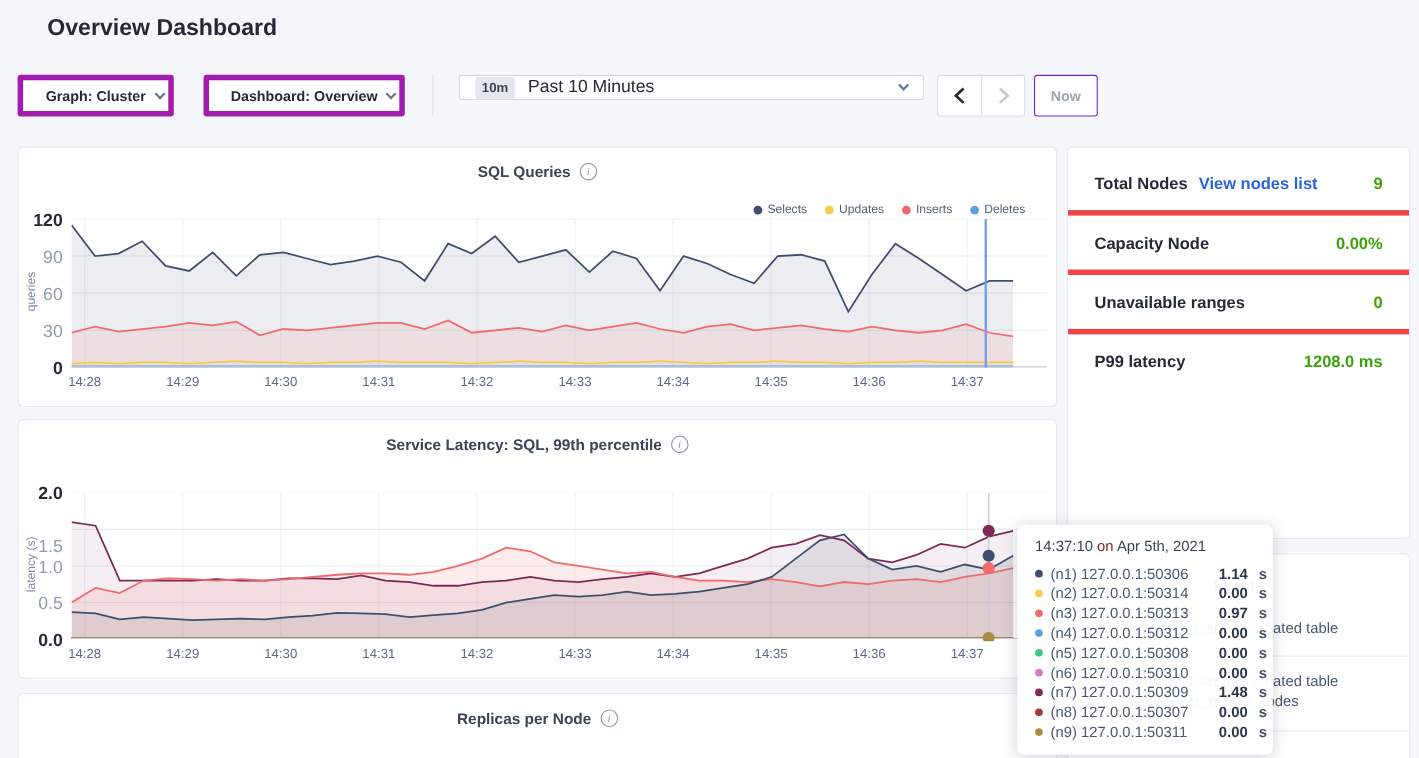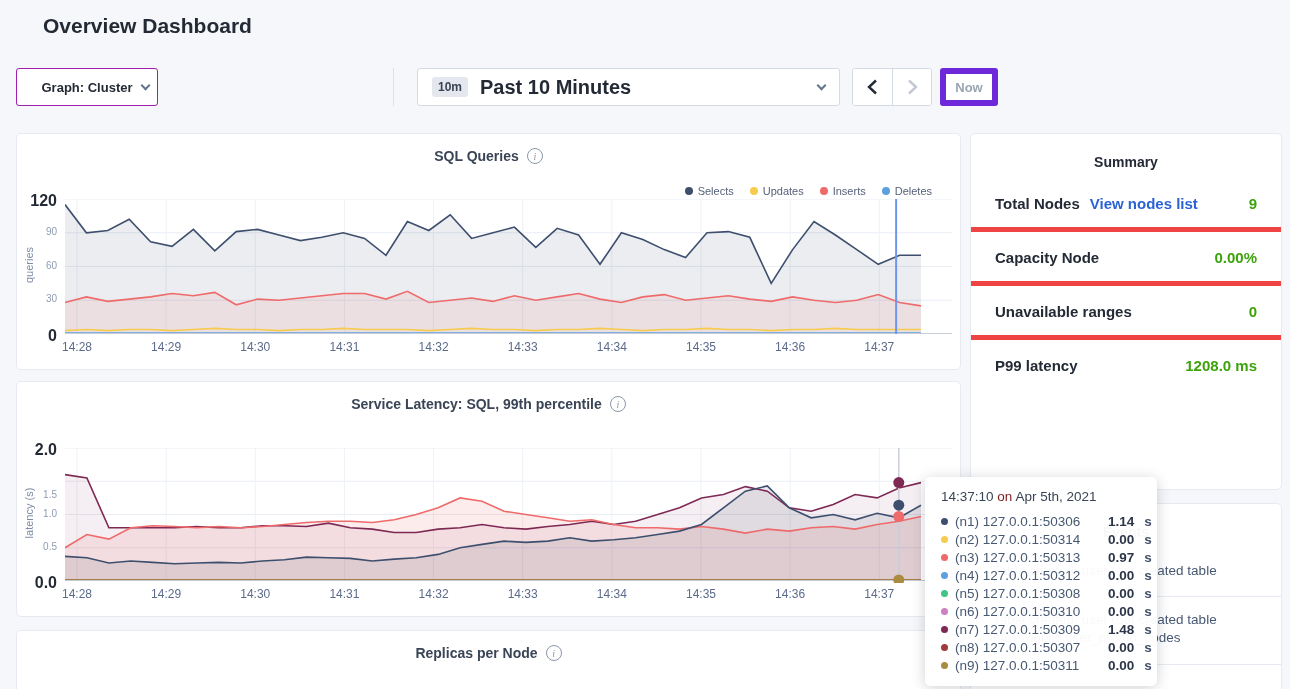--- a/index.html
+++ b/index.html
@@ -3,53 +3,53 @@
 <meta charset="utf-8">
 <style>
   * { margin:0; padding:0; box-sizing:border-box; }
   html,body { width:1290px; height:689px; overflow:hidden; }
   body { font-family:"Liberation Sans", sans-serif; background:#f6f7fa; color:#242a35; }
   .page { position:relative; width:1290px; height:689px; }
 
   .page-title { position:absolute; left:16px; top:14px; font-size:21px; font-weight:600; color:#242a35;margin-left:27px; }
 
   
-  .ctrl-btn { position:absolute; top:68px; height:38px; background:#fff; border:1px solid #a21caf; border-radius:3px;
+  .ctrl-btn { position:absolute; top:68px; height:38px; background:#fff; border:5px solid #a21caf; border-radius:3px;
               display:flex; align-items:center; justify-content:center; gap:9px; font-size:13px; font-weight:700; color:#242a35; cursor:pointer;padding-left:16px; }
   .chev { width:7px; height:7px; border-right:2px solid #64748f; border-bottom:2px solid #64748f; transform:rotate(45deg); margin-top:-4px; }
   .vdiv { position:absolute; left:393px; top:68px; width:1px; height:38px; background:#dde1e8; }
-  .timepicker { position:absolute; left:417px; top:68px; width:423px; height:38px; background:#fff; border:1px solid #d5dbe3; border-radius:3px;
+  .timepicker { position:absolute; left:417px; top:68px; width:423px; height:23px; background:#fff; border:1px solid #d5dbe3; border-radius:3px;
                 display:flex; align-items:center; padding:0 14px; gap:12px; cursor:pointer; }
   .time-badge { background:#e4e8ee; border-radius:3px; font-size:12px; font-weight:700; color:#394455; padding:3px 6px; }
-  .time-label { font-size:20px; font-weight:700; color:#242a35; }
+  .time-label { font-size:16px; font-weight:400; color:#242a35; }
   .timepicker .chev { margin-left:auto; }
   .arrow-group { position:absolute; left:852px; top:68px; height:38px; display:flex; border:1px solid #d5dbe3; border-radius:3px; background:#fff; overflow:hidden; }
   .arrow-btn { width:39px; height:36px; display:flex; align-items:center; justify-content:center; cursor:pointer; background:#fff; }
   .arrow-btn + .arrow-btn { border-left:1px solid #d5dbe3; }
   .arrow-btn svg { display:block; }
-  .now-btn { position:absolute; left:940px; top:68px; width:58px; height:38px; border:6px solid #6d28d9; border-radius:3px; background:#fff;
+  .now-btn { position:absolute; left:940px; top:68px; width:58px; height:38px; border:1px solid #6d28d9; border-radius:3px; background:#fff;
              font-size:13px; font-weight:700; color:#9aa4b3; display:flex; align-items:center; justify-content:center; }
 
   .card { position:absolute; background:#fff; border:1px solid #e7eaf1; border-radius:5px; }
   #sql-card { left:16px; top:133px; width:945px; height:237px; }
   #lat-card { left:16px; top:381px; width:945px; height:236px; }
   #rep-card { left:16px; top:630px; width:945px; height:200px; }
   #summary-card { left:970px; top:133px; width:312px; height:357px; }
   #events-card { left:970px; top:503px; width:312px; height:400px; }
 
   .chart-title-row { position:absolute; top:14px; left:0; right:0; display:flex; align-items:center; justify-content:center; gap:8px; }
   .chart-title { font-size:14px; font-weight:700; color:#394455; }
   .info-icon { width:16px; height:16px; border:1px solid #8b96ab; border-radius:50%; color:#8b96ab; font-size:10px; font-style:italic;
                display:flex; align-items:center; justify-content:center; font-family:"Liberation Serif", serif; cursor:pointer; }
   .legend { position:absolute; top:51px; right:28px; display:flex; gap:16px; }
   .legend-item { display:flex; align-items:center; gap:5px; font-size:11px; color:#57617a; }
   .dot { width:8px; height:8px; border-radius:50%; flex:none; }
 
   .ylab { position:absolute; left:-28px; font-size:11px; color:#7f8aa6; transform:rotate(-90deg); transform-origin:center; width:80px; text-align:center; }
-  .ytick { position:absolute; left:0; width:40px; text-align:right; font-size:10px; color:#8f9bb3; }
+  .ytick { position:absolute; left:0; width:40px; text-align:right; font-size:16px; color:#8f9bb3; }
   .ytick.edge { font-weight:700; color:#242a35; font-size:16px; }
   .xtick { position:absolute; width:60px; text-align:center; font-size:12px; color:#5c6b8a; }
   .plot-svg { position:absolute; }
 
   
   .panel-title { text-align:center; font-size:14px; font-weight:700; color:#242a35; padding-top:20px; }
   .srow { padding:17px 24px 15px 24px; border-bottom:5px solid #ef4444; }
   .srow:last-child { border-bottom:none; }
   .srow-top { display:flex; align-items:baseline; }
   .srow-label { font-size:15px; font-weight:700; color:#242a35; }
@@ -74,20 +74,24 @@
 </style>
 </head>
 <body>
 
 <div class="page">
 
   <div class="page-title">Overview Dashboard</div>
 
   <div class="ctrl-btn" style="left:16px; width:142px;">
     <span>Graph: Cluster</span>
+    <span class="chev"></span>
+  </div>
+  <div class="ctrl-btn" style="left:185px; width:183px;">
+    <span>Dashboard: Overview</span>
     <span class="chev"></span>
   </div>
   <div class="vdiv"></div>
   <div class="timepicker">
     <span class="time-badge">10m</span>
     <span class="time-label">Past 10 Minutes</span>
     <span class="chev"></span>
   </div>
   <div class="arrow-group">
     <div class="arrow-btn">
@@ -226,21 +230,20 @@
     </div>
 
   <div class="card" id="rep-card">
     <div class="chart-title-row">
       <span class="chart-title">Replicas per Node</span>
       <span class="info-icon">i</span>
     </div>
   </div>
 
   <div class="card" id="summary-card">
-    <div class="panel-title">Summary</div>
     <div style="margin-top:8px;">
       <div class="srow">
         <div class="srow-top">
           <span class="srow-label">Total Nodes</span>
           <span class="srow-link">View nodes list</span>
           <span class="srow-value">9</span>
         </div>
       </div>
       <div class="srow">
         <div class="srow-top">

